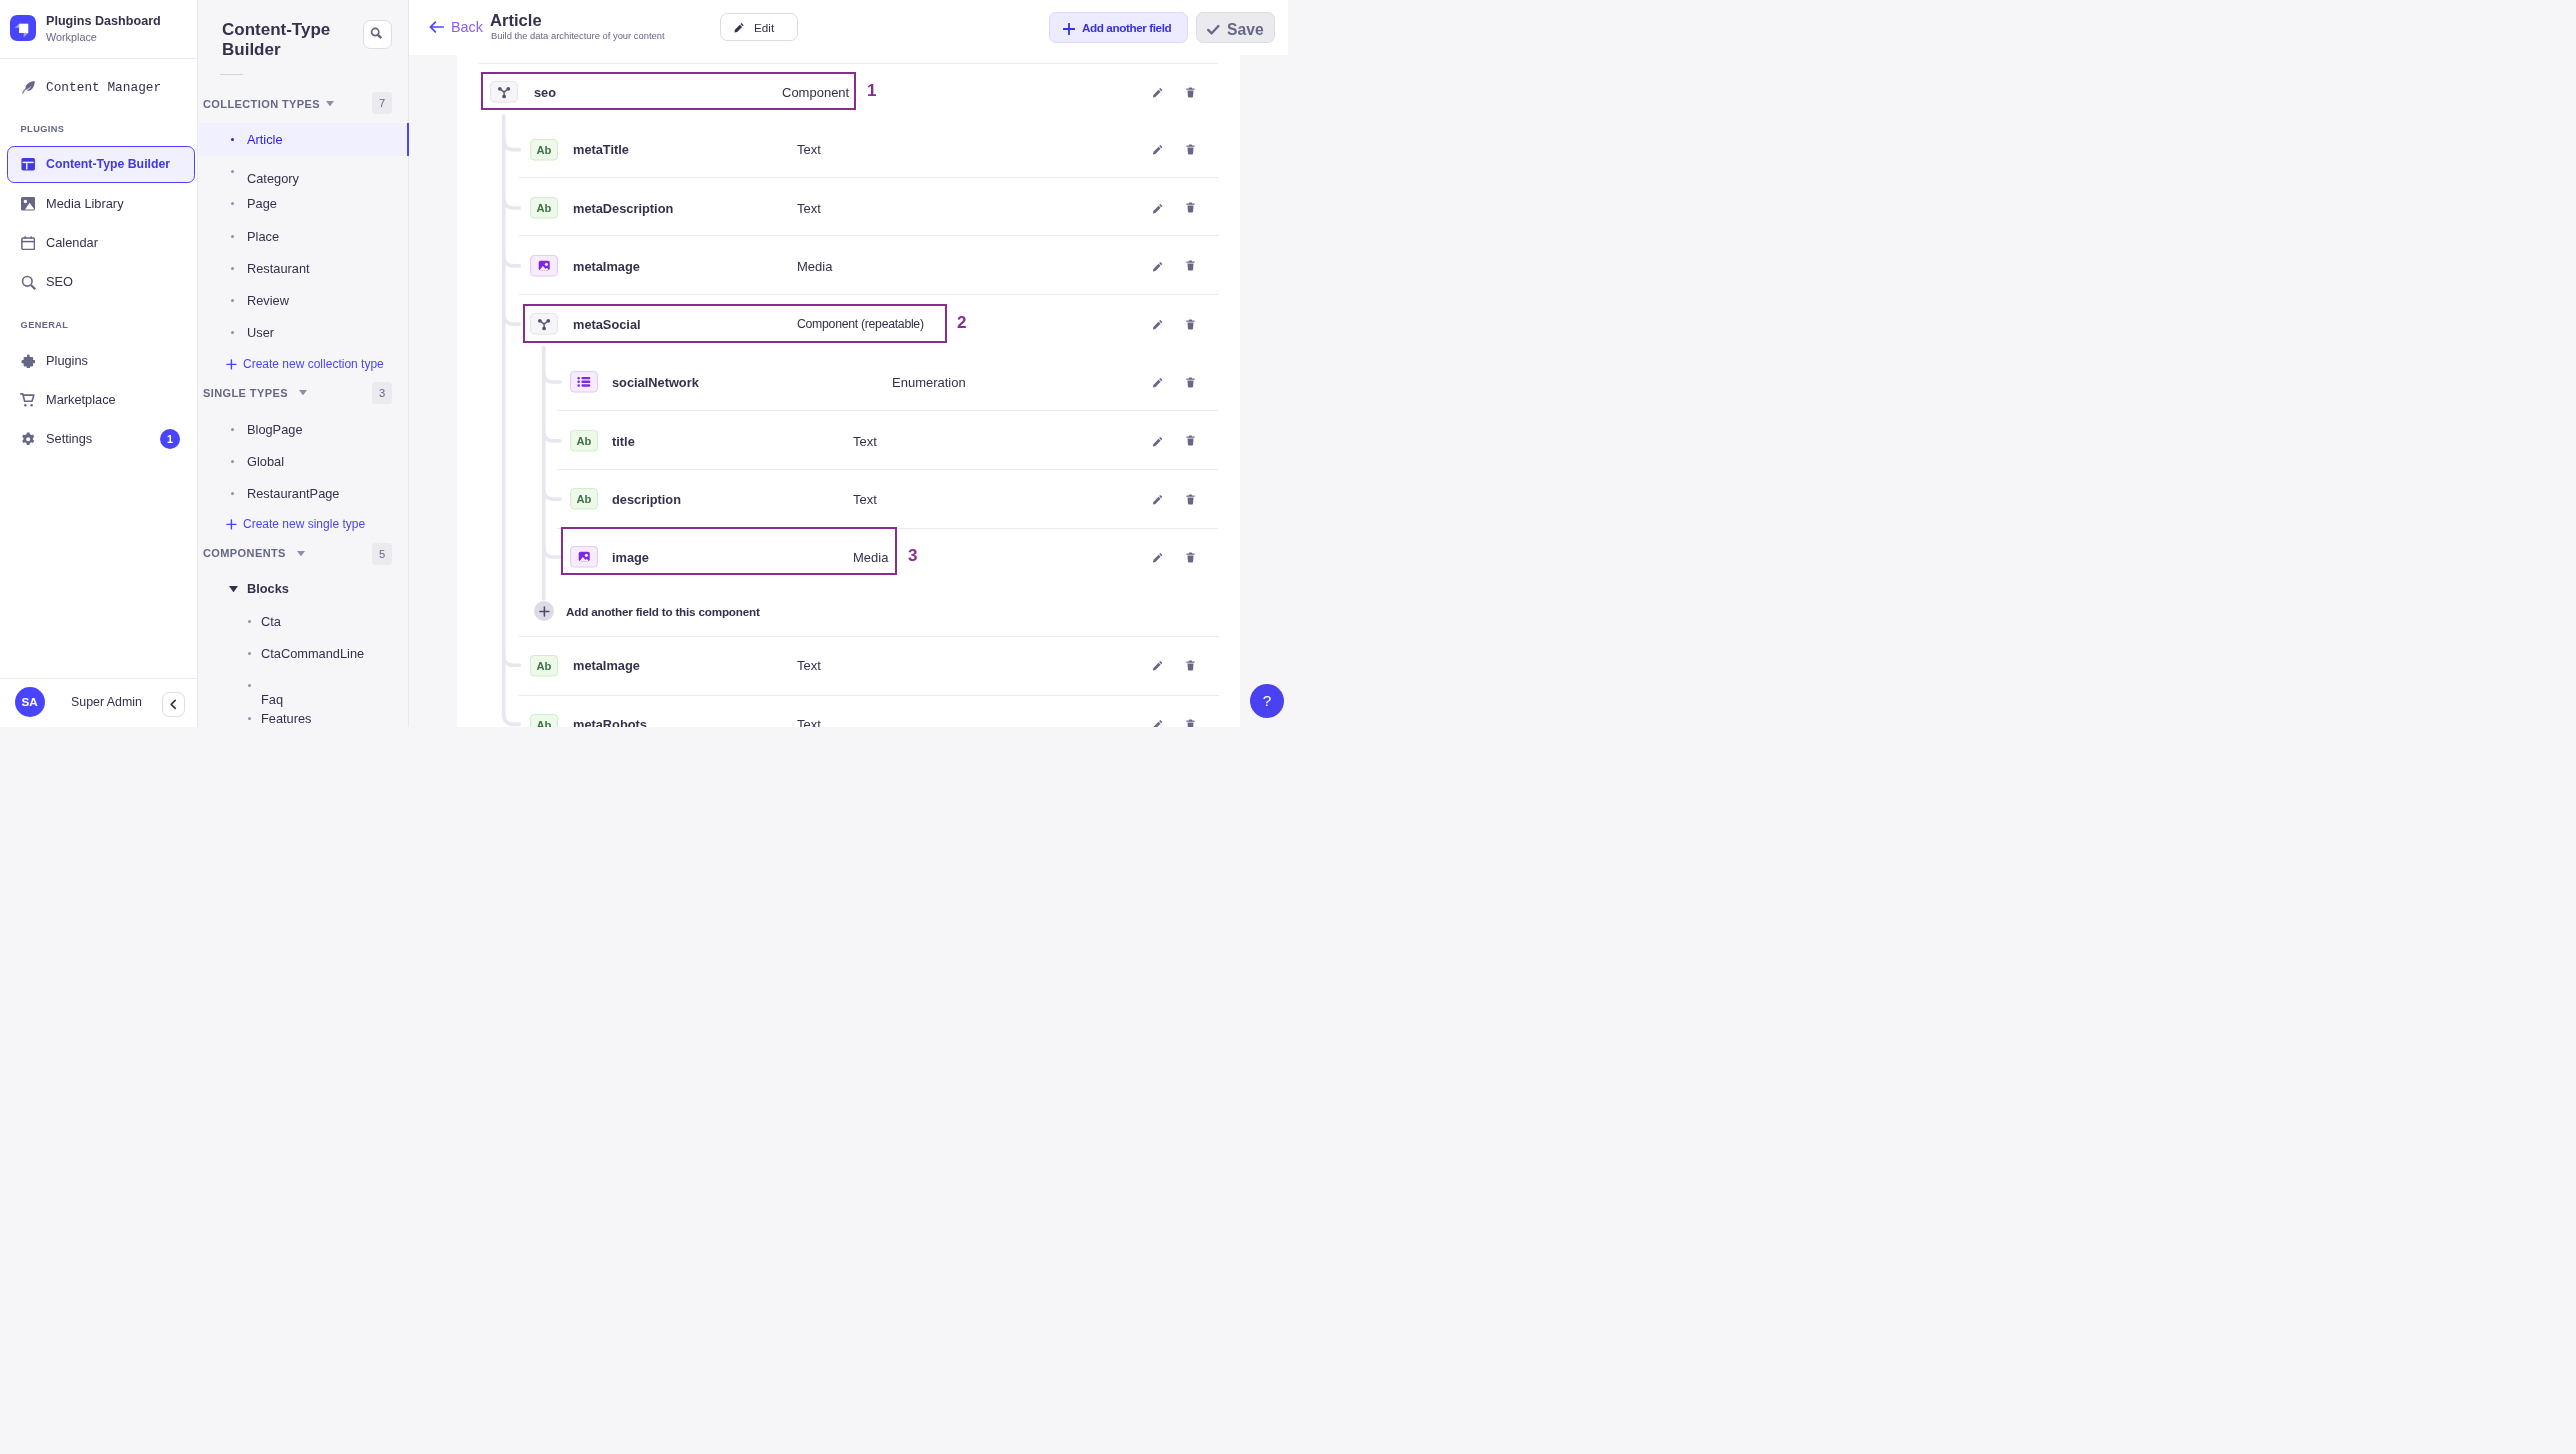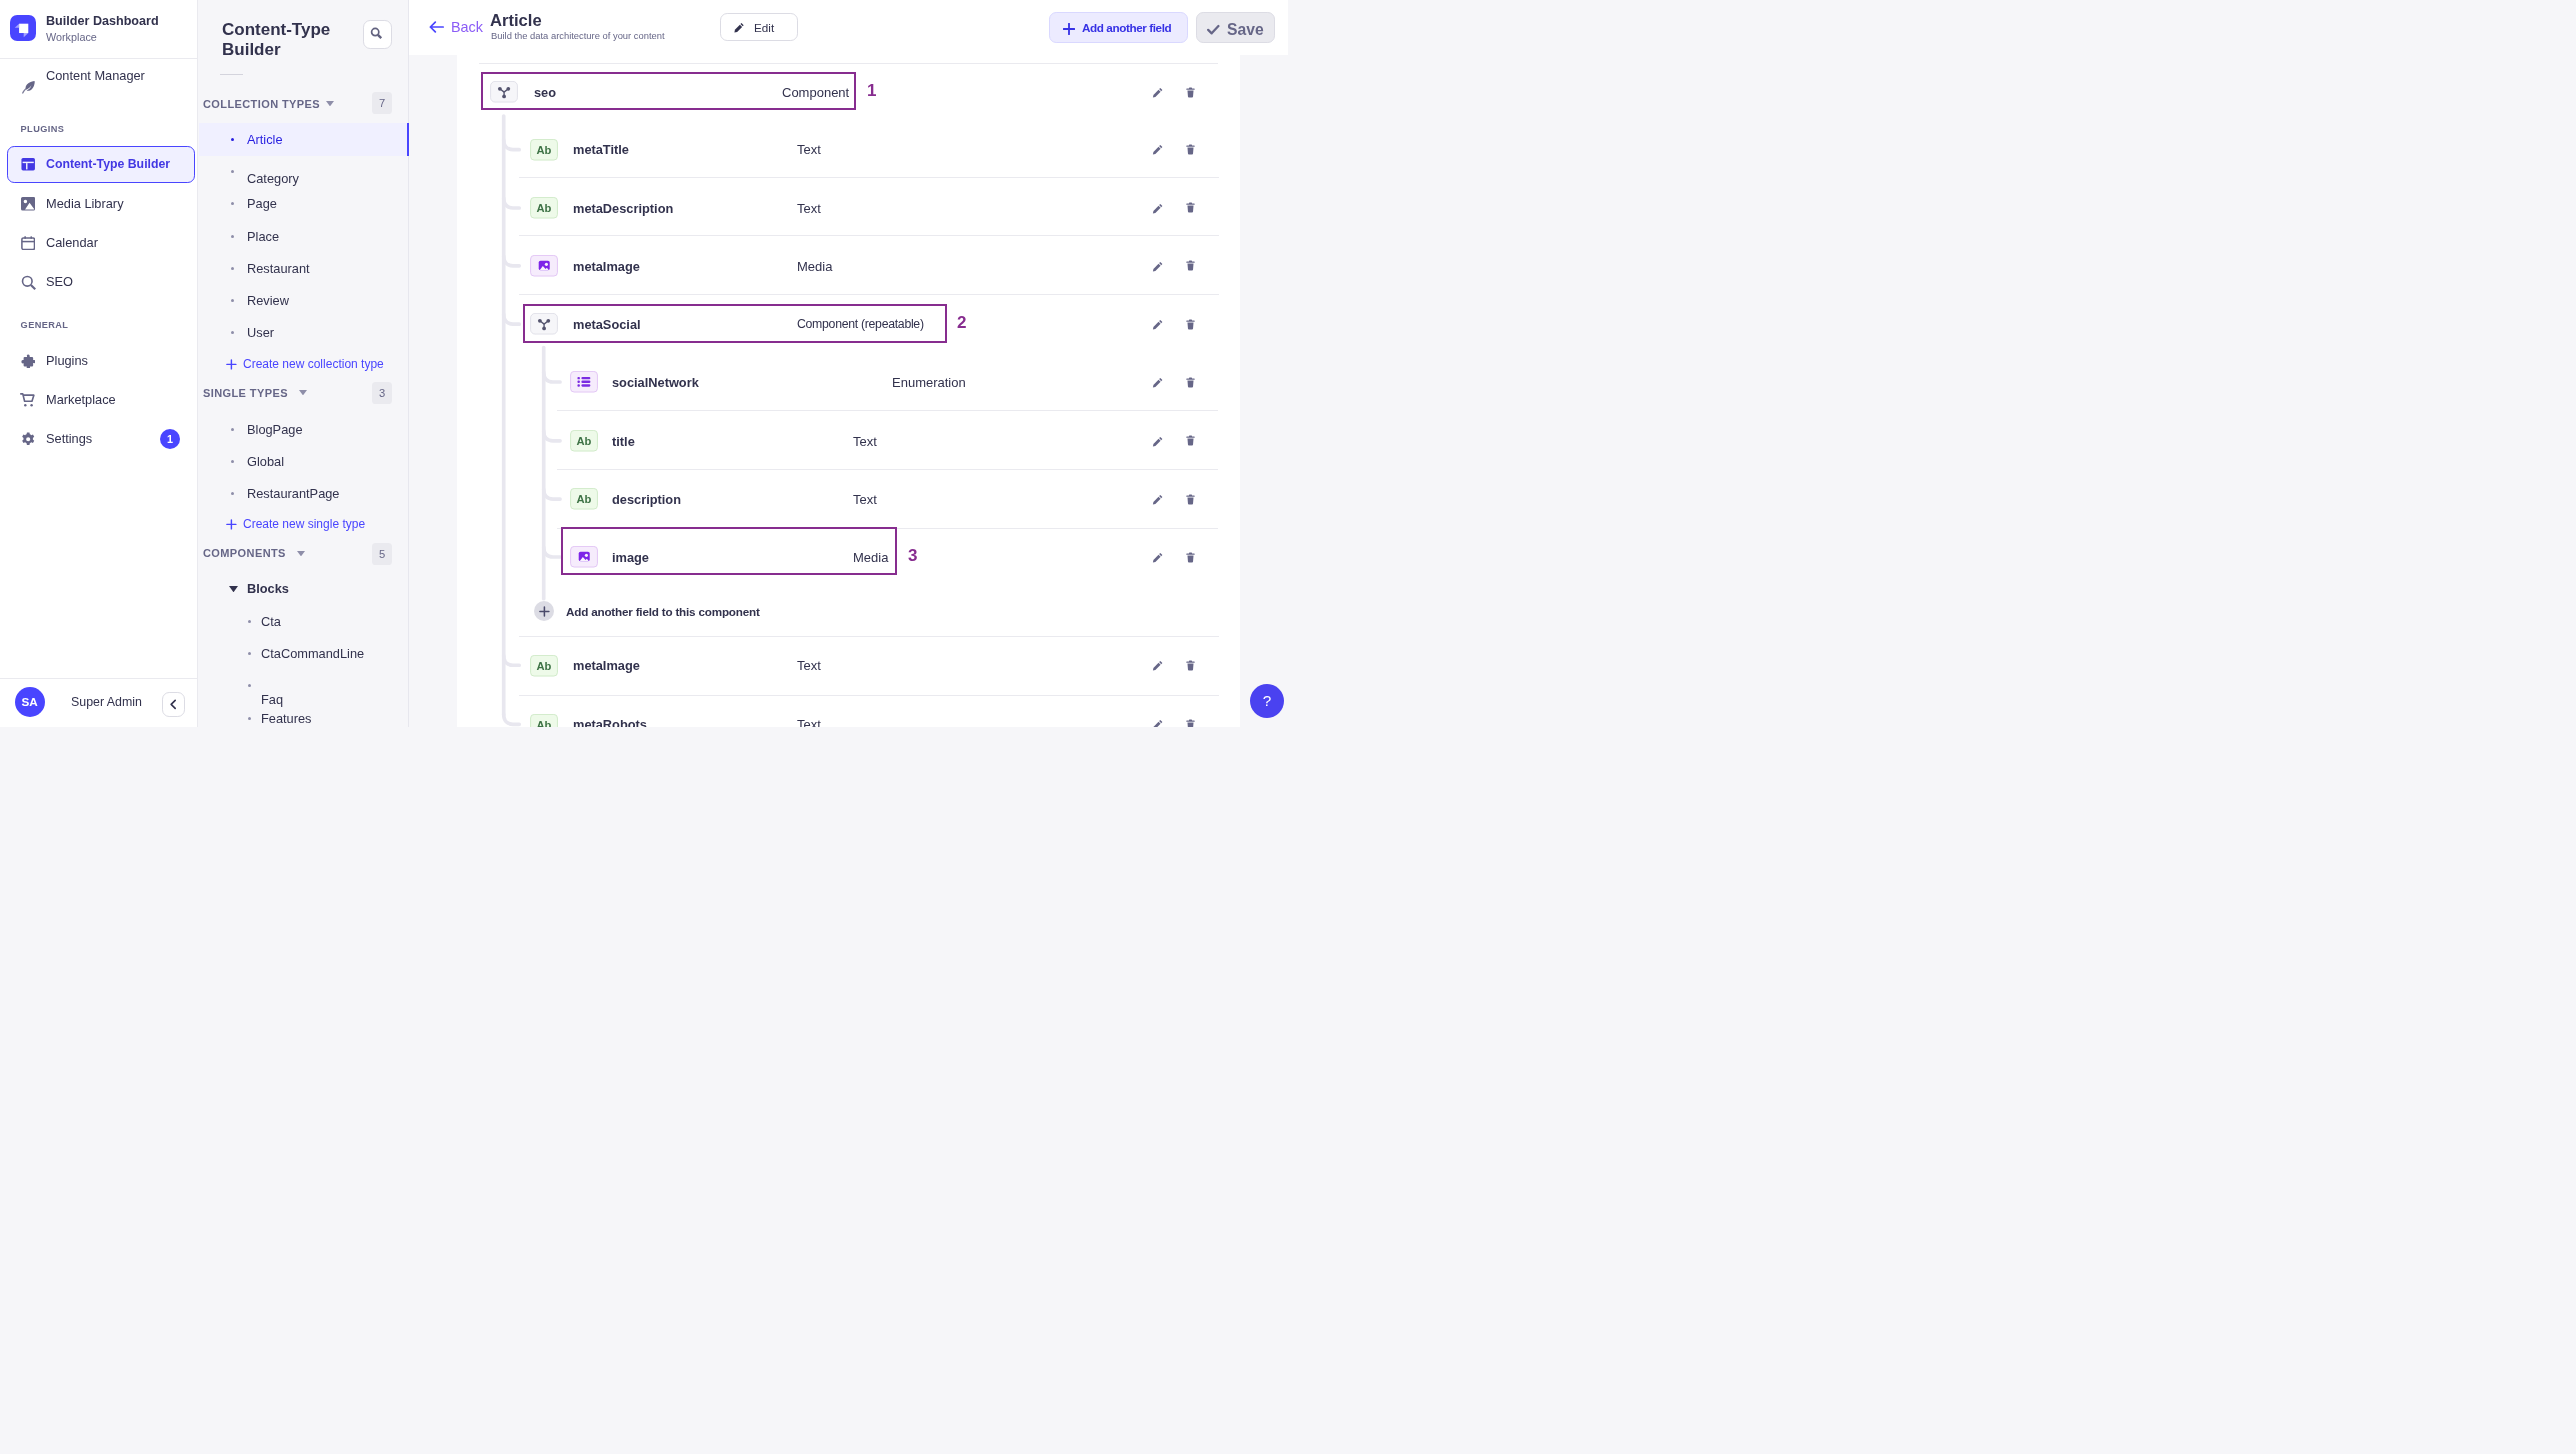--- a/index.html
+++ b/index.html
@@ -31,29 +31,29 @@
 <body>
 
 <div id="sidebar">
   <svg class="abs" style="left:10.3px;top:14.7px" width="26" height="26" viewBox="0 0 29 29">
     <rect width="29" height="29" rx="8" fill="#4945ff"></rect>
     <rect x="10.2" y="9.7" width="10.2" height="10.4" fill="#fff"></rect>
     <path d="M5.3 14.2 L10.2 9.7 L10.2 14.2 Z" fill="#fff" opacity="0.5"></path>
     <rect x="10.2" y="14.2" width="5.1" height="5.9" fill="#fff" opacity="0.5"></rect>
     <path d="M15.3 20.1 L20.4 20.1 L15.3 24.9 Z" fill="#fff" opacity="0.5"></path>
   </svg>
-  <div class="abs" style="left:46px;top:14px;font-size:12.6px;font-weight:bold;">Builder Dashboard</div>
+  <div class="abs" style="left:46px;top:14px;font-size:12.6px;font-weight:bold;">Plugins Dashboard</div>
   <div class="abs" style="left:46px;top:31px;font-size:10.8px;color:#666687;">Workplace</div>
   <div class="abs" style="left:0;top:58px;width:198px;height:0.9px;background:#eaeaef;"></div>
 
   <svg class="abs" style="left:20.6px;top:80px" width="14.4" height="14.4" viewBox="0 0 16 16" fill="#666687">
     <path d="M14.6 1.2 C11.5 1.6 8.4 3 6.6 5.1 C5.1 6.9 4.6 9.1 5.5 10.8 C8 10.2 10.4 8.2 11.5 5.9 C10.9 8.5 8.9 10.8 6.3 11.6 C7.9 12.3 10.3 11.8 12 10.2 C14 8.3 15.2 5 15.3 1.9 A0.8 0.8 0 0 0 14.6 1.2 Z"></path>
     <path d="M5 9.3 C3.1 11 1.7 13 1 15 L2.4 15 C3.2 13.2 4.4 11.4 6 9.9 Z" opacity=".85"></path>
   </svg>
-  <div class="sb-item" style="top:67px;height:17px;line-height:17px;">Content Manager</div>
+  <div class="sb-item" style="top:79px;height:17px;line-height:17px;font-family:Liberation Mono, monospace;">Content Manager</div>
 
   <div class="sb-label" style="top:124px;height:11.7px;line-height:11.7px;">PLUGINS</div>
 
   <div class="abs" style="left:7px;top:146px;width:188px;height:37px;border-radius:7.2px;background:#f0f0ff;border:1.3px solid #4945ff;"></div>
   <svg class="abs" style="left:20.6px;top:157px" width="14.4" height="14.4" viewBox="0 0 16 16">
     <rect x="0.5" y="1" width="15" height="14" rx="1.8" fill="#4338e3"></rect>
     <rect x="1.8" y="5.2" width="12.4" height="1.6" fill="#f0f0ff"></rect>
     <rect x="5.6" y="6.8" width="1.6" height="7" fill="#f0f0ff"></rect>
   </svg>
   <div class="sb-item" style="top:156px;height:17px;line-height:17px;color:#4338e3;font-weight:bold;font-size:12.3px;">Content-Type Builder</div>

